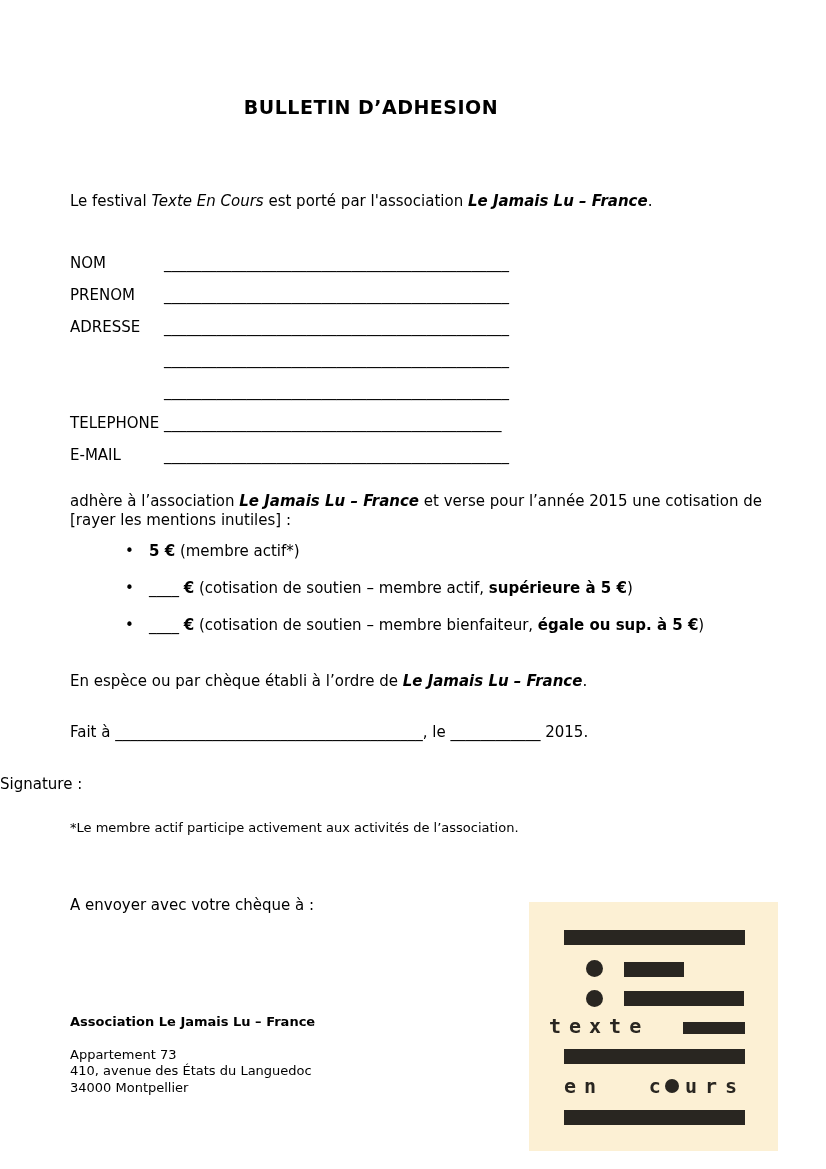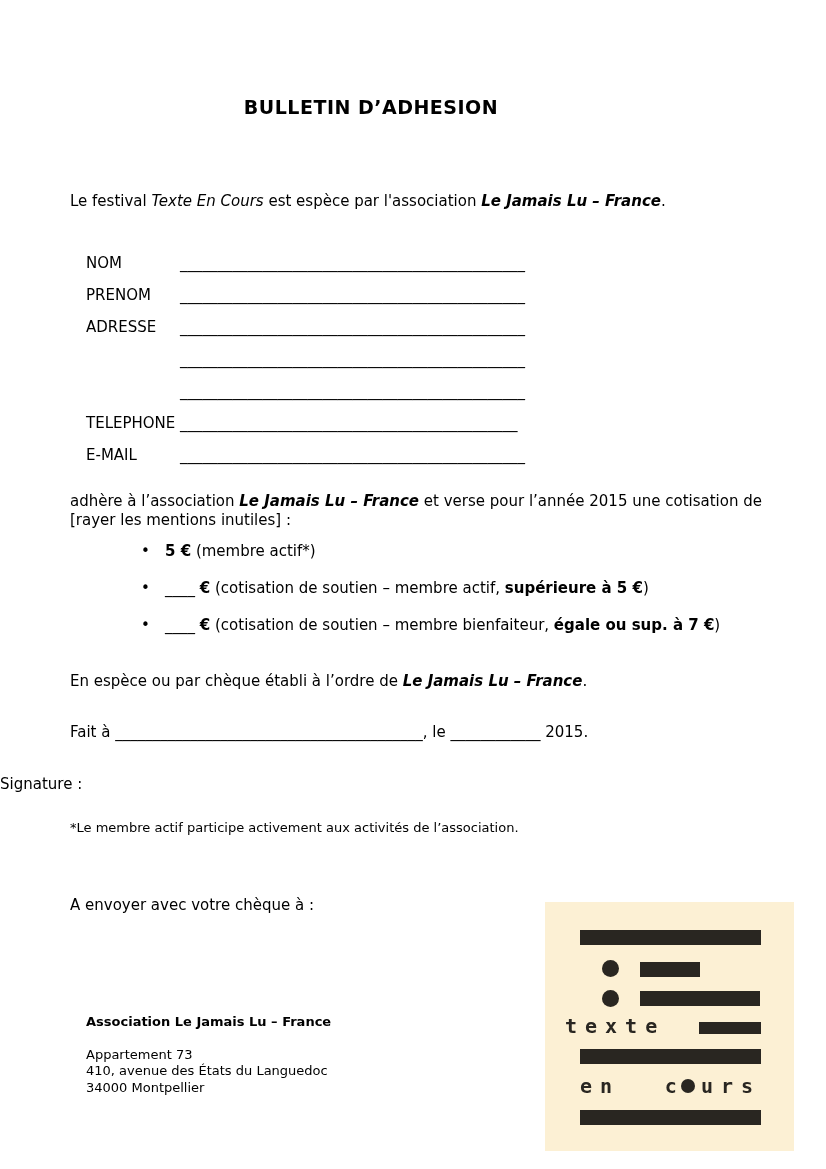--- a/index.html
+++ b/index.html
@@ -6,21 +6,21 @@
   .page{
     position:relative;
     width:826px;height:1169px;
     margin:0 auto;
     background:var(--page-bg,#fff);
     color:var(--text,#000);
     font-family:"DejaVu Sans","Liberation Sans",sans-serif;
     font-size:15px;
     overflow:hidden;
   }
-  .abs{position:absolute;margin-left:16px;}
+  .abs{position:absolute;}
   .title{
     left:0;top:96px;width:742px;
     text-align:center;
     font-size:19px;font-weight:bold;
     letter-spacing:.5px;
     margin:0;
   }
   .p{left:70px;width:700px;line-height:19px;margin:0;}
   .it{font-style:italic;}
   .bi{font-style:italic;font-weight:bold;}
@@ -58,21 +58,21 @@
   .wgrp{display:flex;align-items:center;}
   .odot{display:inline-block;width:14px;height:14px;border-radius:50%;background:var(--logo-bar,#292621);margin:0 6px 0 -4px;}
 </style>
 </head>
 <body>
 
 <div class="page">
 
   <h1 class="abs title">BULLETIN D’ADHESION</h1>
 
-  <p class="abs p" style="top:192px"><span>Le festival </span><span class="it">Texte En Cours</span><span> est espèce par l'association </span><span class="bi">Le Jamais Lu – France</span><span>.</span></p>
+  <p class="abs p" style="top:192px"><span>Le festival </span><span class="it">Texte En Cours</span><span> est porté par l'association </span><span class="bi">Le Jamais Lu – France</span><span>.</span></p>
 
   <div class="abs form">
     <div class="frow">
       <span class="flabel">NOM</span>
       <span class="fline">______________________________________________</span>
     </div>
     <div class="frow">
       <span class="flabel">PRENOM</span>
       <span class="fline">______________________________________________</span>
     </div>
@@ -104,21 +104,21 @@
     <div class="bullet">
       <span class="bmark">•</span>
       <span><span class="b">5 €</span><span> (membre actif*)</span></span>
     </div>
     <div class="bullet">
       <span class="bmark">•</span>
       <span><span>____ </span><span class="b">€</span><span> (cotisation de soutien – membre actif, </span><span class="b">supérieure à 5 €</span><span>)</span></span>
     </div>
     <div class="bullet">
       <span class="bmark">•</span>
-      <span><span>____ </span><span class="b">€</span><span> (cotisation de soutien – membre bienfaiteur, </span><span class="b">égale ou sup. à 7 €</span><span>)</span></span>
+      <span><span>____ </span><span class="b">€</span><span> (cotisation de soutien – membre bienfaiteur, </span><span class="b">égale ou sup. à 5 €</span><span>)</span></span>
     </div>
   </div>
 
   <p class="abs p" style="top:672px"><span>En espèce ou par chèque établi à l’ordre de </span><span class="bi">Le Jamais Lu – France</span><span>.</span></p>
 
   <p class="abs p" style="top:723px;white-space:nowrap;"><span>Fait à </span><span>_________________________________________</span><span>, le </span><span>____________</span><span> 2015.</span></p>
 
   <p class="abs centered" style="top:775px;margin:0;">Signature :</p>
 
   <p class="abs p" style="top:896px;margin:0;">A envoyer avec votre chèque à :</p>

